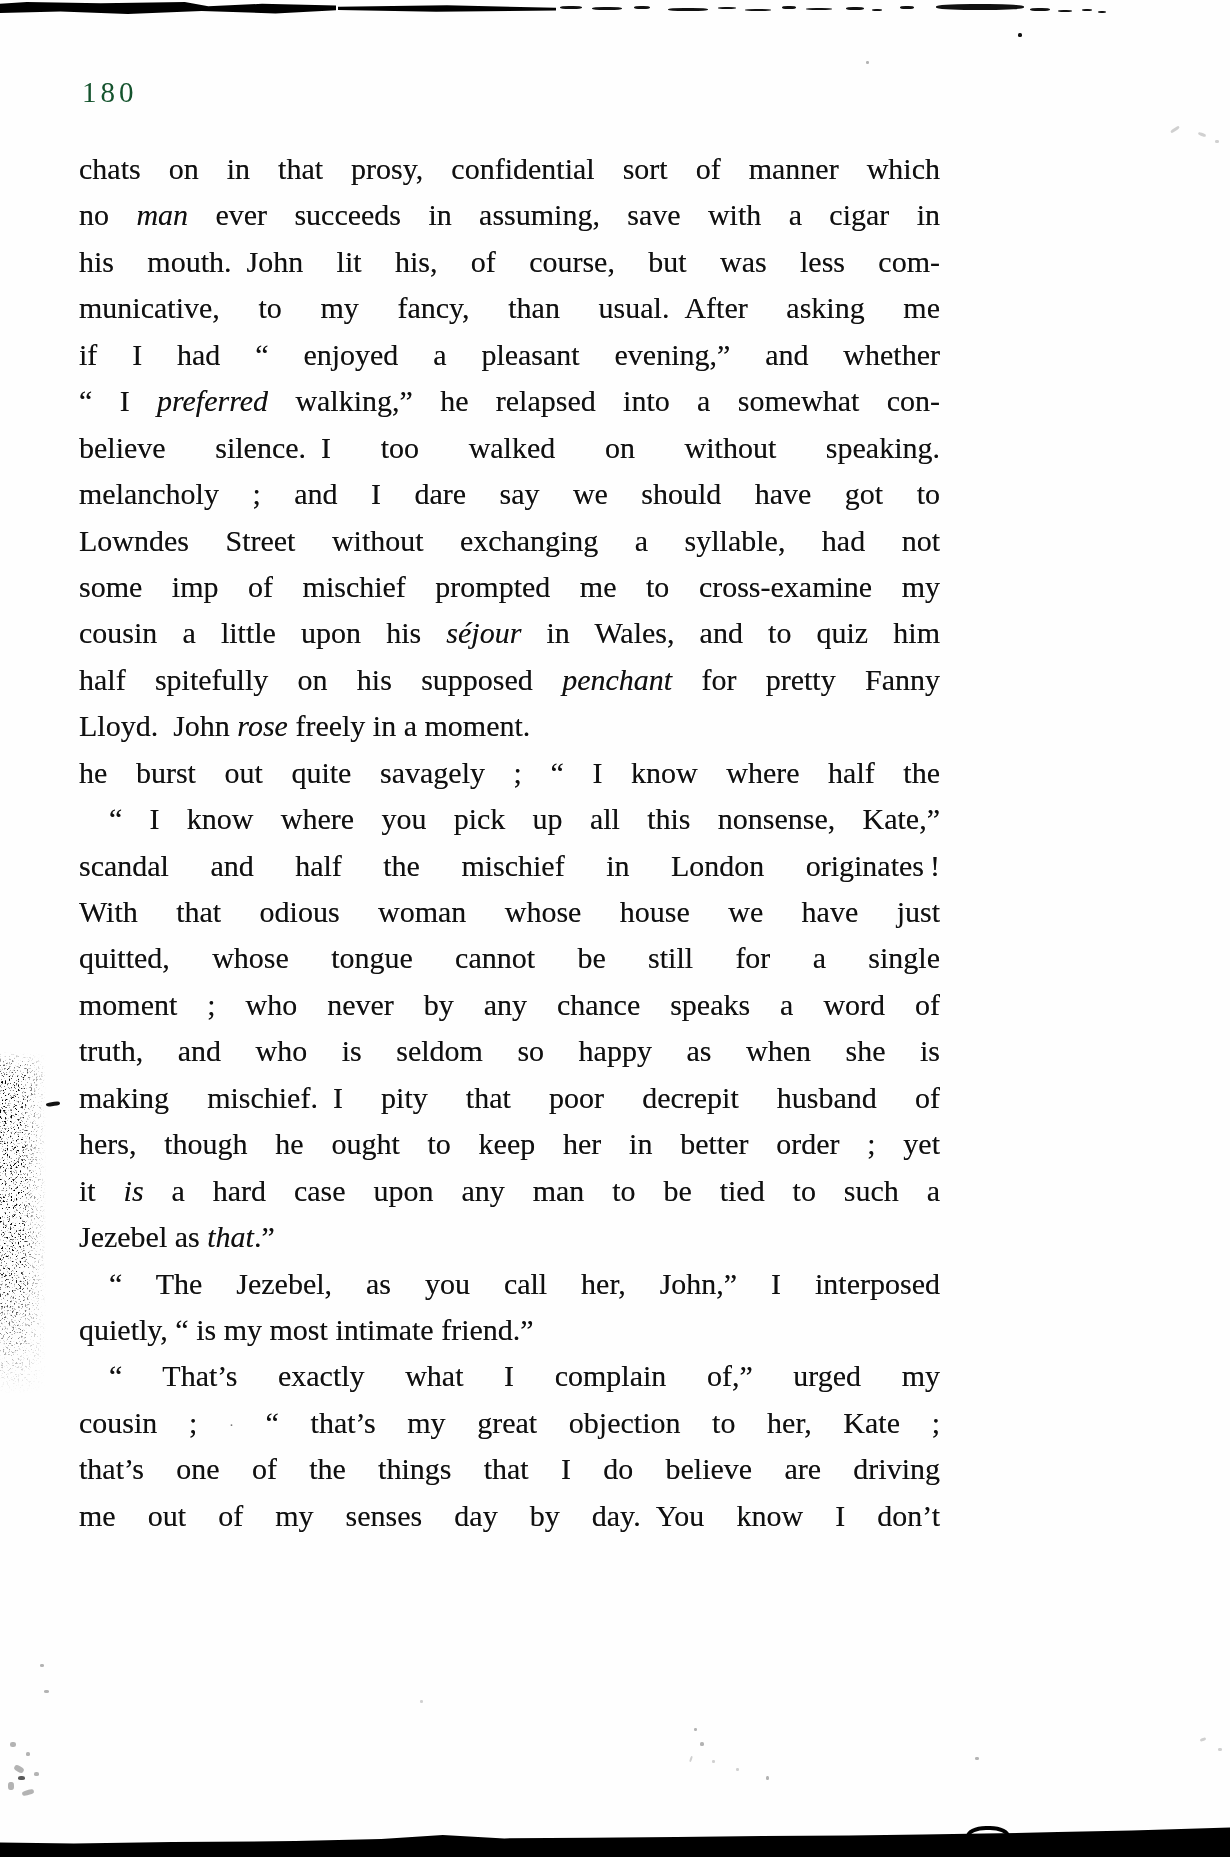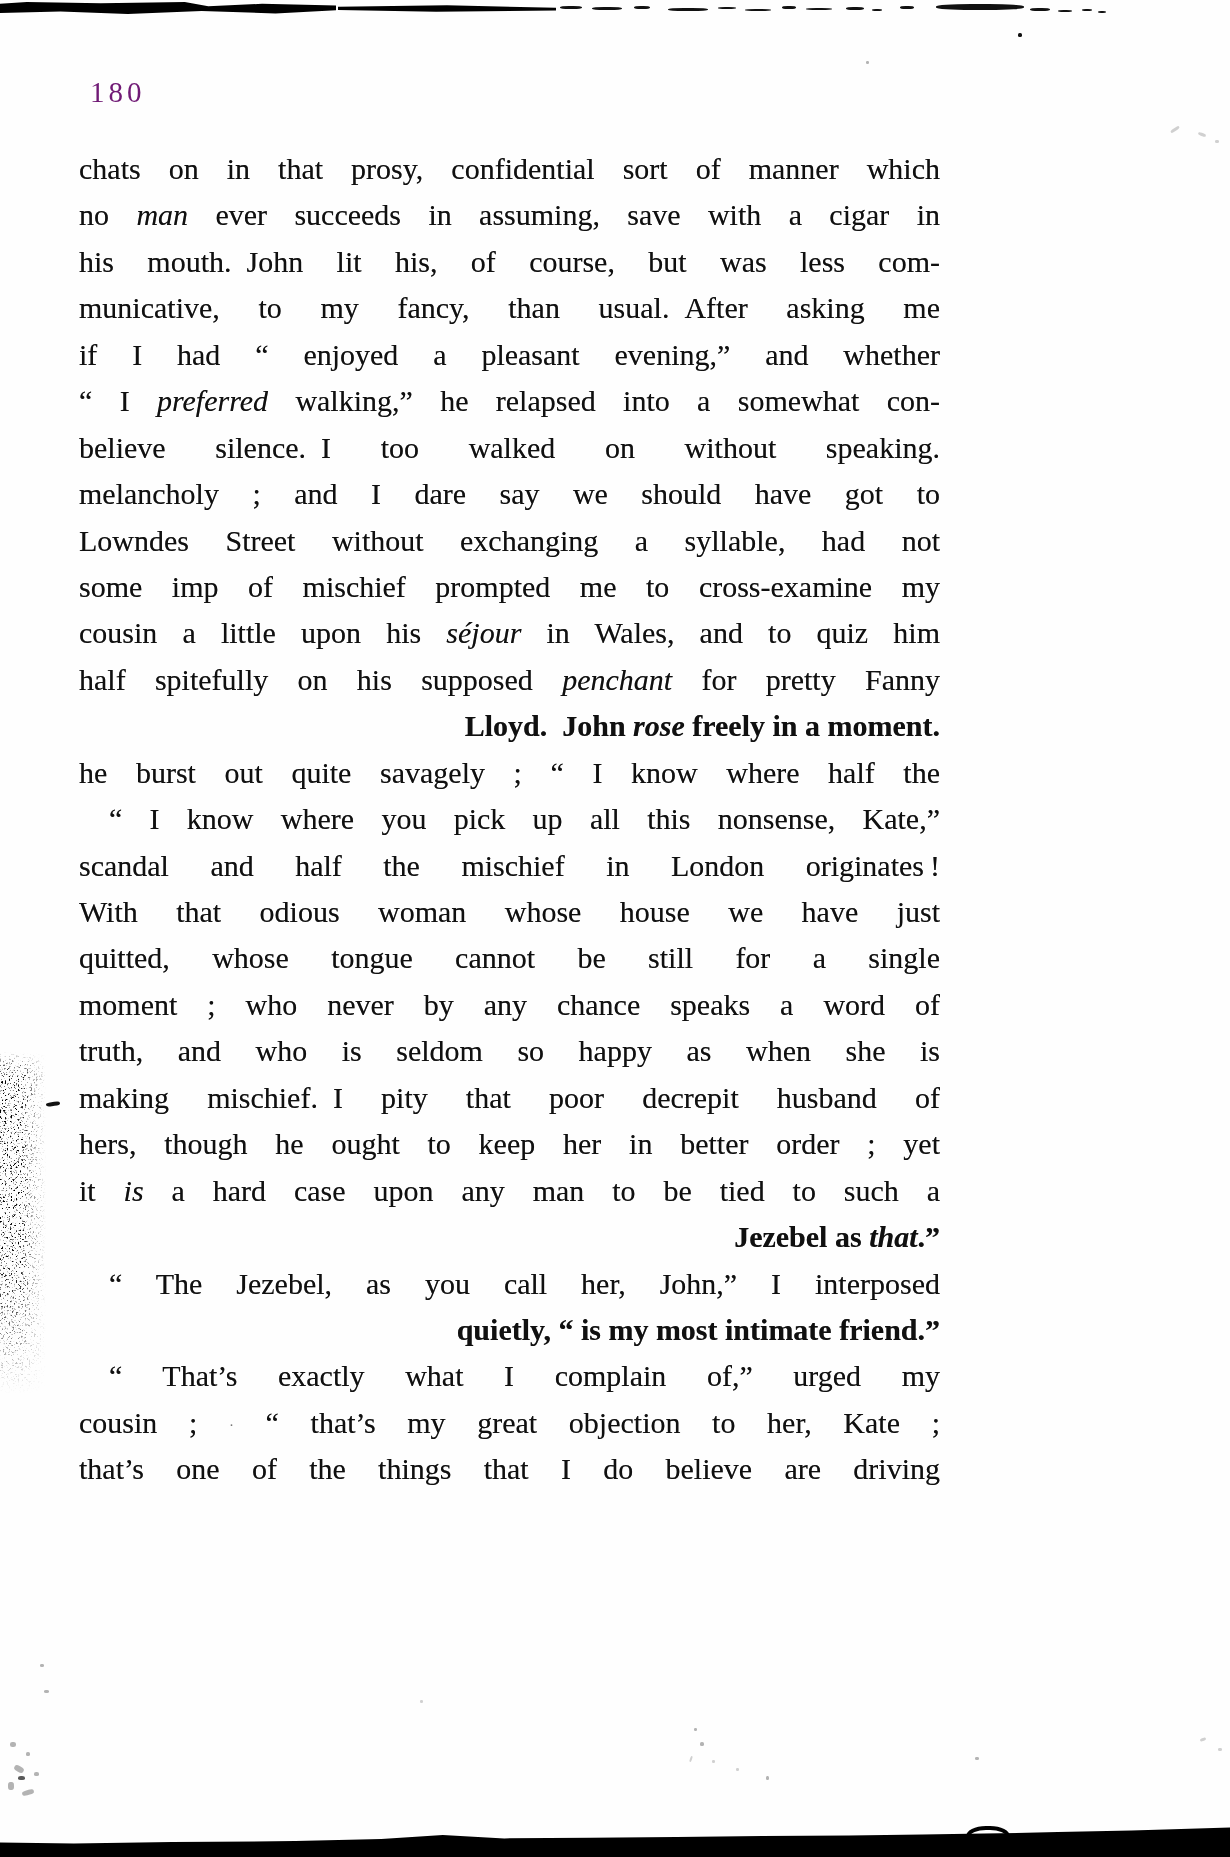--- a/index.html
+++ b/index.html
@@ -6,40 +6,40 @@
   body{
     width:1230px;height:1857px;position:relative;overflow:hidden;
     background:#fdfdfc;color:#101010;
     font-family:"Liberation Serif", serif;
   }
   .page{position:absolute;inset:0;background:#fefefe;}
 
   
   .pagenum{
     position:absolute;left:82px;top:76px;
-    font-size:29px;letter-spacing:4px;color:#701a75;margin-left:8px;
+    font-size:29px;letter-spacing:4px;color:#14532d;
   }
   .running-title{
     position:absolute;left:394px;top:68px;
     font-size:36px;letter-spacing:4px;color:#0b0b0b;
     white-space:nowrap;
   }
 
   
   .text-block{
     position:absolute;left:71px;top:146px;width:869px;
   }
   .line{
     font-size:30px;line-height:46.45px;height:46.45px;
     text-align:justify;text-align-last:justify;
     white-space:normal;overflow:visible;
     text-shadow:0 0 .5px rgba(0,0,0,.5);
     margin-left:8px;
   }
-  .line.last{text-align:right;text-align-last:auto;font-weight:bold;}
+  .line.last{text-align:left;text-align-last:auto;}
   .line.indent{text-indent:30px;}
   .it{font-style:italic;}
   .faint{font-size:15px;color:#777;vertical-align:3px;text-shadow:none;}
 
   
   .top-bar-1{position:absolute;left:0;top:2px;width:336px;height:12px;background:#000;
     clip-path:polygon(0 15%,8% 0,30% 10%,55% 0,62% 35%,78% 15%,100% 30%,100% 68%,82% 95%,60% 75%,38% 100%,18% 80%,0 92%);}
   .top-bar-2{position:absolute;left:338px;top:5px;width:218px;height:7px;background:#000;
     clip-path:polygon(0 25%,50% 5%,100% 40%,100% 80%,45% 95%,0 70%);}
   .speck{position:absolute;background:#111;border-radius:40%;}
@@ -88,20 +88,21 @@
       <div class="line"><span>truth, and who is seldom so happy as when she is</span></div>
       <div class="line"><span>making mischief. I pity that poor decrepit husband of</span></div>
       <div class="line"><span>hers, though he ought to keep her in better order ; yet</span></div>
       <div class="line"><span>it </span><span class="it">is</span><span> a hard case upon any man to be tied to such a</span></div>
       <div class="line last"><span>Jezebel as </span><span class="it">that</span><span>.”</span></div>
       <div class="line indent"><span>“ The Jezebel, as you call her, John,” I interposed</span></div>
       <div class="line last"><span>quietly, “ is my most intimate friend.”</span></div>
       <div class="line indent"><span>“ That’s exactly what I complain of,” urged my</span></div>
       <div class="line"><span>cousin ; </span><span class="faint">·</span><span> “ that’s my great objection to her, Kate ;</span></div>
       <div class="line"><span>that’s one of the things that I do believe are driving</span></div>
+      <div class="line"><span>me out of my senses day by day. You know I don’t</span></div>
     </div>
 
   <div class="top-bar-1"></div>
   <div class="top-bar-2"></div>
 
   <div class="speck" style="left:560px;top:6px;width:22px;height:3px"></div>
   <div class="speck" style="left:592px;top:7px;width:30px;height:3px"></div>
   <div class="speck" style="left:634px;top:6px;width:16px;height:3px"></div>
   <div class="speck" style="left:668px;top:8px;width:40px;height:3px"></div>
   <div class="speck" style="left:718px;top:7px;width:18px;height:2px"></div>

